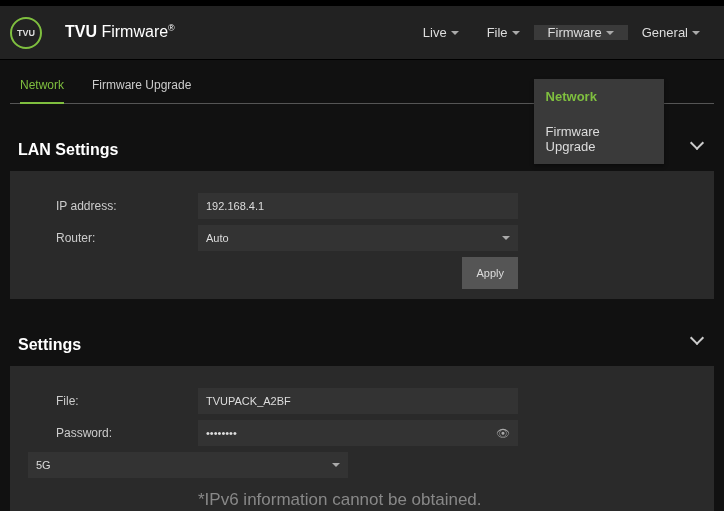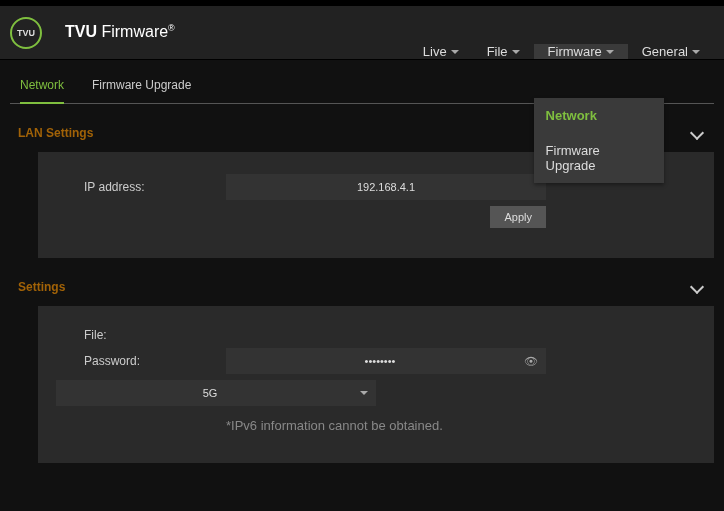--- a/index.html
+++ b/index.html
@@ -11,21 +11,21 @@
   }
   .logo { display: flex; align-items: center; gap: 23px; }
   .logo-badge {
     width: 32px; height: 32px; border: 2px solid #7fbf3f; border-radius: 50%;
     display: flex; align-items: center; justify-content: center;
     color: #ddd; font-size: 9px; font-weight: bold;
   }
   .logo-text { font-size: 16px; color: #fff; }
   .logo-text .bold { font-weight: bold; }
   .logo-text .reg { font-size: 9px; vertical-align: super; }
-  .nav { margin-left: auto; display: flex; align-items: flex-end; height: 100%; }
+  .nav { margin-left: auto; display: flex; align-items: center; height: 100%; }
   .nav-item {
     position: relative; display: flex; align-items: center; padding: 0 14px;
     color: #ddd; cursor: pointer; font-size: 13px;
   }
   .nav-item.active { background: #3a3a3a; }
   .caret {
     display: inline-block; margin-left: 4px; width: 0; height: 0;
     border-left: 4px solid transparent; border-right: 4px solid transparent;
     border-top: 4px solid #aaa;
   }
@@ -44,48 +44,48 @@
   .tab {
     padding-bottom: 10px; font-size: 12px; color: #ccc; cursor: pointer;
     border-bottom: 2px solid transparent; margin-bottom: -1px;
   }
   .tab.active { color: #7fbf3f; border-bottom-color: #7fbf3f; }
   .content { padding: 0 10px 10px 10px; }
   .section-head {
     display: flex; align-items: center; justify-content: space-between;
     padding: 22px 8px 12px 8px;
   }
-  .section-title { font-size: 12px; font-weight: bold; color: #a16207; }
+  .section-title { font-size: 16px; font-weight: bold; color: #ffffff; margin-top: 15px; }
   .chev {
     width: 10px; height: 10px; border-right: 2px solid #ccc; border-bottom: 2px solid #ccc;
     transform: rotate(45deg); margin-right: 4px;
   }
-  .panel { background: #2a2a2a; padding: 16px 18px 24px 18px; margin-left: 28px; }
+  .panel { background: #2a2a2a; padding: 16px 18px 4px 18px; }
   .row { display: flex; align-items: center; margin: 6px 0; }
   .label { width: 170px; padding-left: 28px; color: #ccc; font-size: 12px; }
   .field {
     width: 320px; height: 26px; background: #333; border: none; color: #ddd;
-    padding: 0 8px; font-size: 11px; text-align: center;
+    padding: 0 8px; font-size: 11px;
   }
   .select-wrap { position: relative; width: 320px; }
   .select-wrap .field { width: 100%; padding-right: 20px; }
   .select-caret {
     position: absolute; right: 8px; top: 50%; transform: translateY(-50%);
     width: 0; height: 0; border-left: 4px solid transparent; border-right: 4px solid transparent;
     border-top: 4px solid #aaa; pointer-events: none;
   }
   .eye {
     position: absolute; right: 8px; top: 50%; transform: translateY(-50%);
     font-size: 11px; color: #aaa; pointer-events: none;
   }
   .apply-btn {
-    margin-left: 270px; height: 22px; padding: 0 14px; background: #555;
+    margin-left: 270px; height: 32px; padding: 0 14px; background: #555;
     border: none; color: #ddd; font-size: 11px; cursor: pointer;
   }
-  .note { color: #888; font-size: 13px; padding-left: 198px; margin-top: 6px; padding-left: 0; }
+  .note { color: #888; font-size: 17px; padding-left: 198px; margin-top: 6px; padding-left: 0; }
   
   .apply-cell { width: 320px; display: flex; justify-content: flex-end; }
   .spacer-label { width: 170px; padding-left: 28px; }
 </style>
 </head>
 <body>
 
 <div class="top-strip"></div>
 
 <div class="header">
@@ -129,34 +129,42 @@
   <div class="section-head">
     <div class="section-title">LAN Settings</div>
     <div class="chev"></div>
   </div>
   <div class="panel">
     <div class="row">
       <div class="label">IP address:</div>
       <input class="field" value="192.168.4.1" style="">
     </div>
     <div class="row">
+      <div class="label">Router:</div>
+      <div class="select-wrap">
+        <input class="field" readonly="" value="Auto" style="">
+        <div class="select-caret"></div>
+      </div>
+    </div>
+    <div class="row">
       <div class="spacer-label"></div>
       <div class="apply-cell">
         <button class="apply-btn">Apply</button>
       </div>
     </div>
   </div>
 
   <div class="section-head">
     <div class="section-title">Settings</div>
     <div class="chev"></div>
   </div>
   <div class="panel">
     <div class="row">
       <div class="label">File:</div>
+      <input class="field" value="TVUPACK_A2BF" style="">
     </div>
     <div class="row">
       <div class="label">Password:</div>
       <div class="select-wrap">
         <input class="field" value="••••••••" style="">
         <span class="eye">👁</span>
       </div>
     </div>
     <div class="row">
       <div class="select-wrap">

